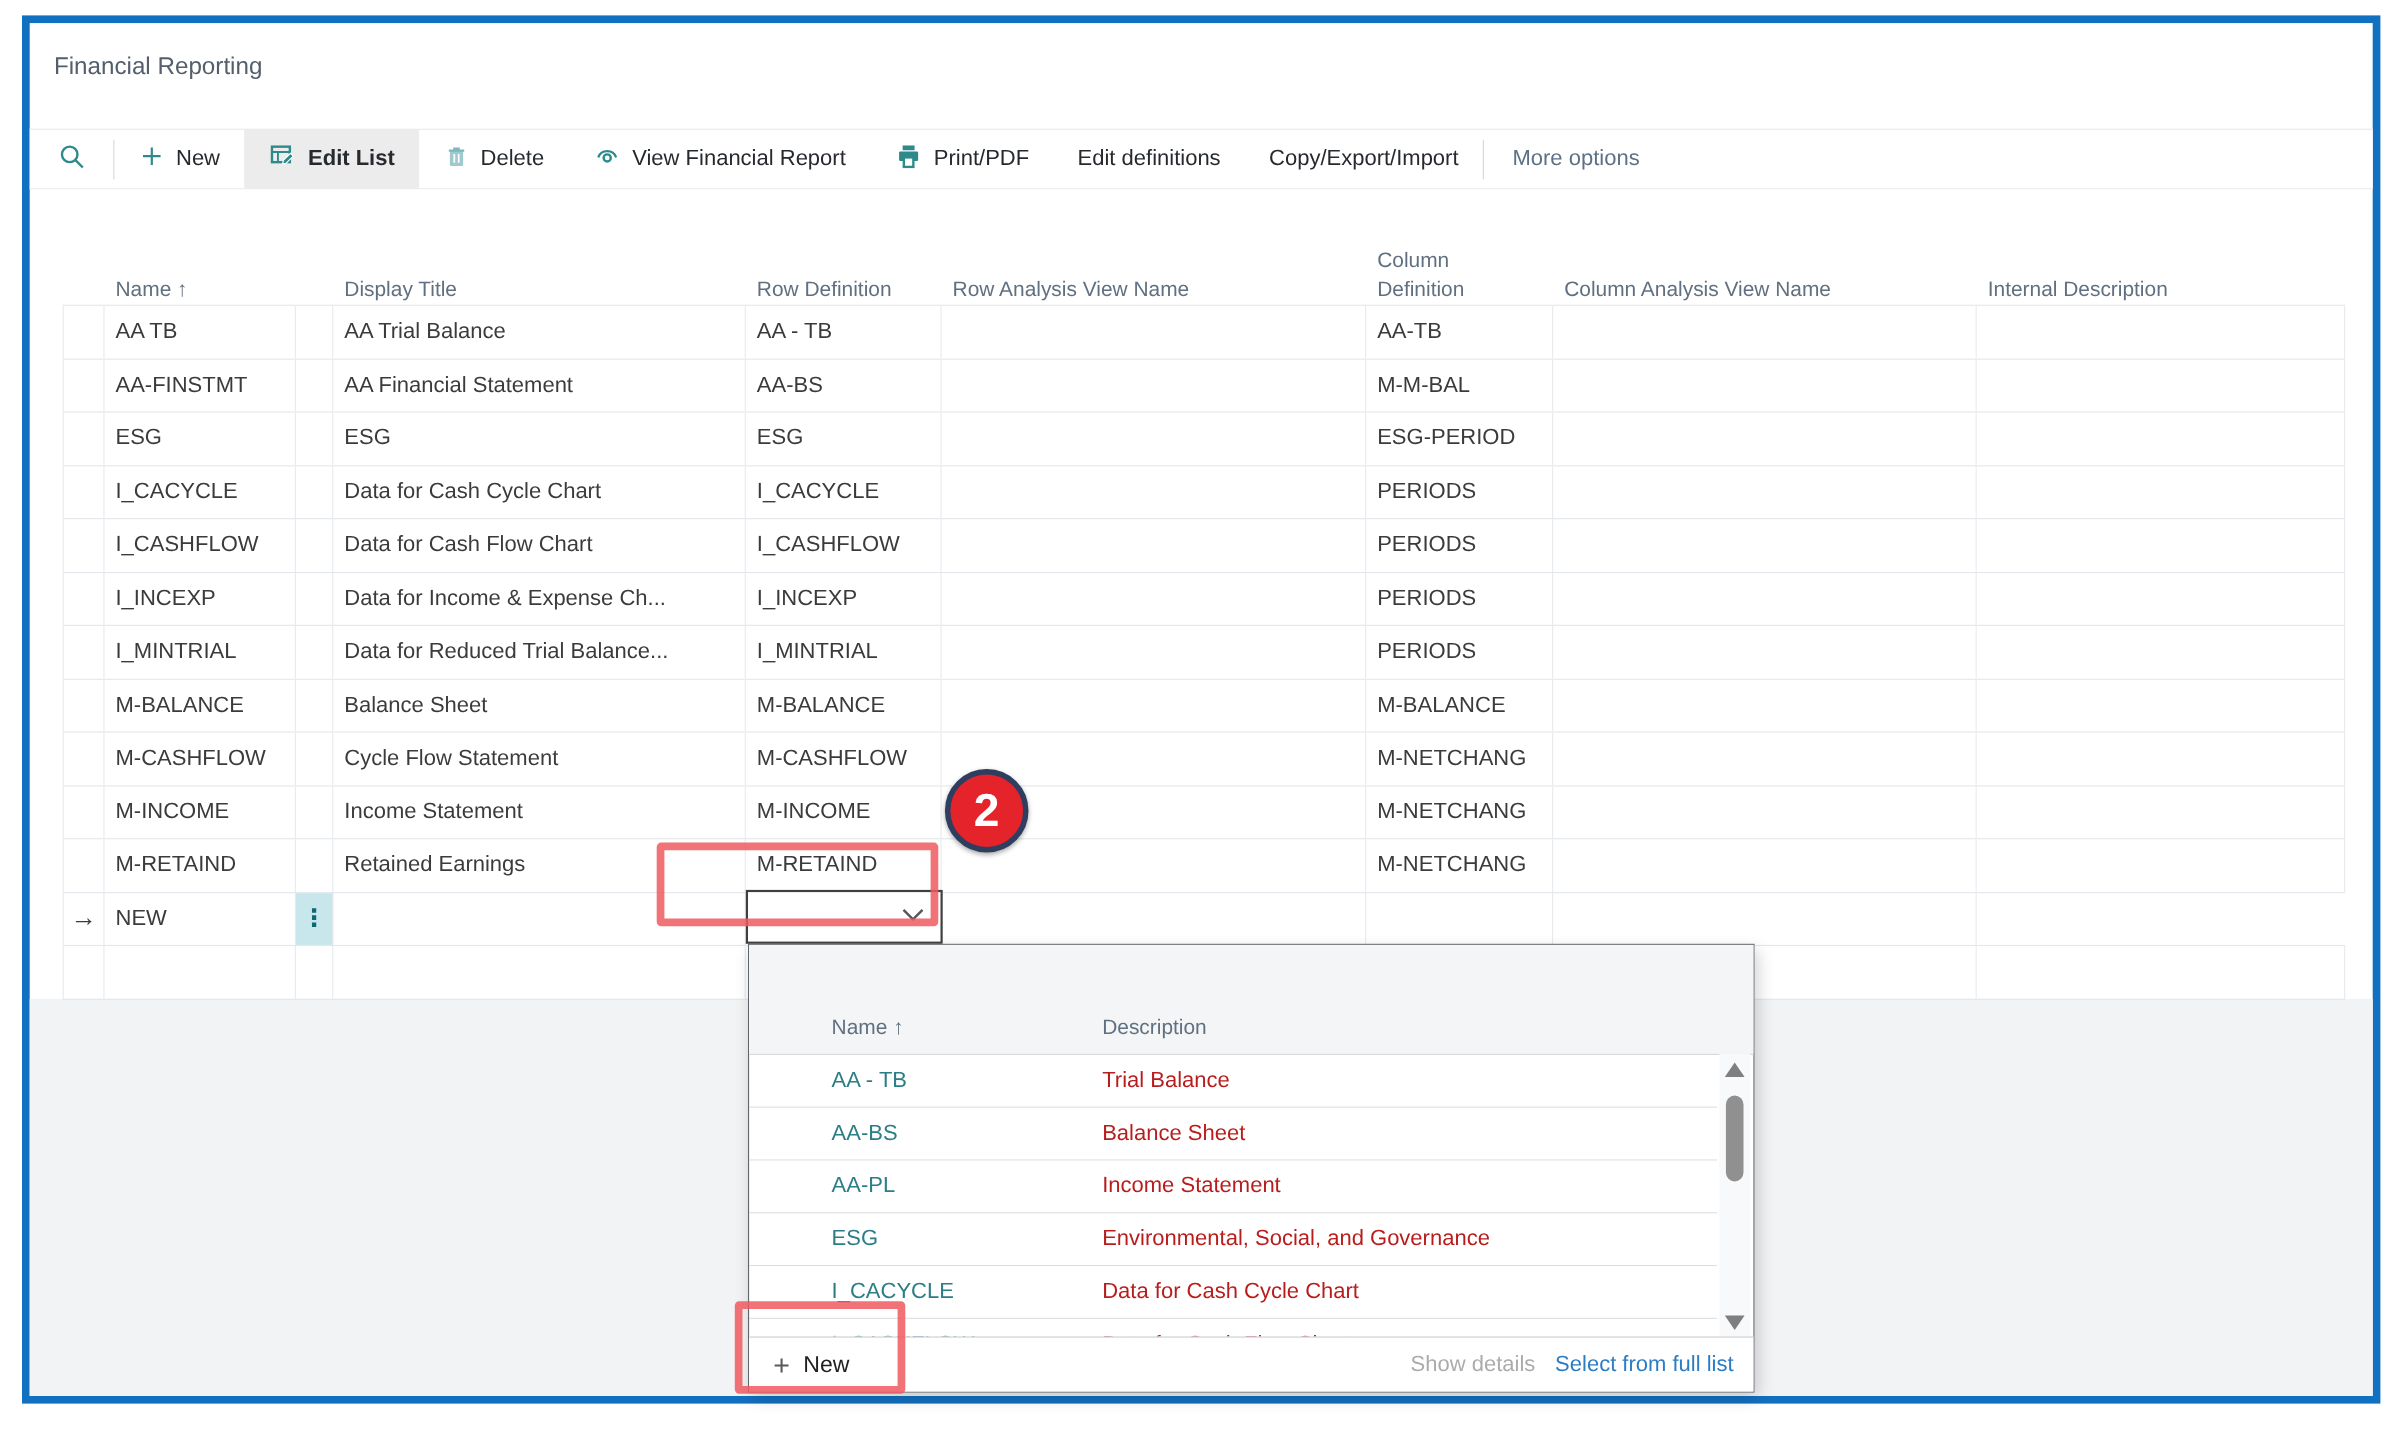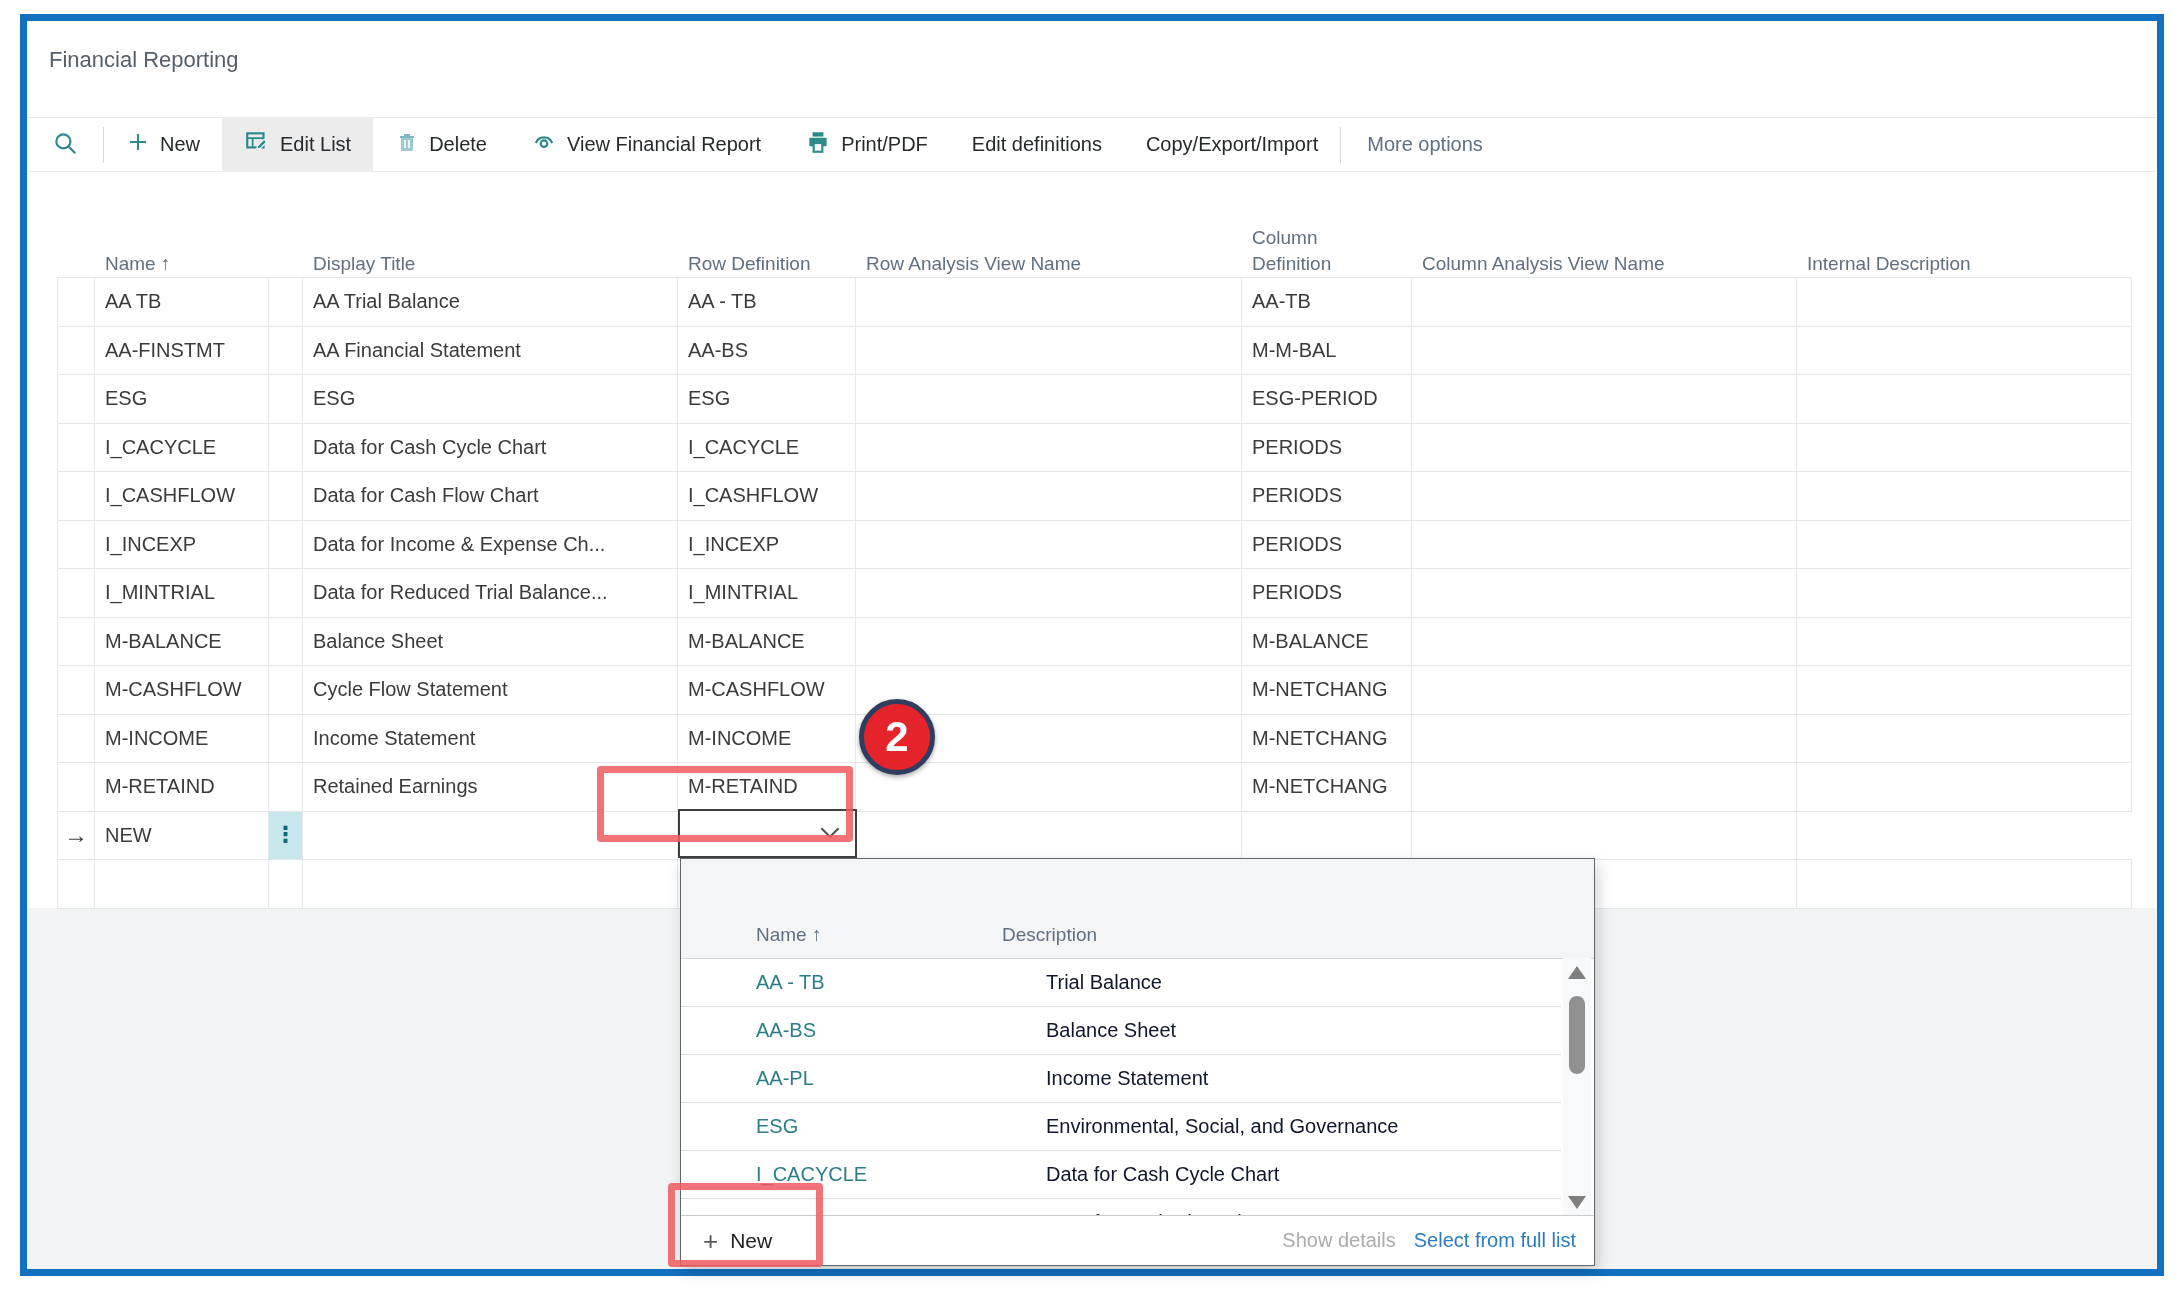--- a/index.html
+++ b/index.html
@@ -15,21 +15,21 @@
   
   .page-title{position:absolute;left:22px;top:26px;font-size:22px;color:#545f6b;}
 
   
   .toolbar{position:absolute;left:0;top:96px;width:100%;height:55px;background:#fff;
     border-top:1px solid #e9e9e9;border-bottom:1px solid #ececec;
     display:flex;align-items:stretch;}
   .tb-search{width:76px;display:flex;align-items:center;justify-content:center;cursor:pointer;}
   .tb-sep{width:1px;height:36px;background:#d8d8d8;align-self:center;}
   .tb-btn{display:flex;align-items:center;gap:10px;padding:0 22px;font-size:20px;color:#262a2e;cursor:pointer;white-space:nowrap;}
-  .tb-btn.active{background:#ececec;}
+  .tb-btn.active{background:#ececec;font-weight:bold;}
   .tb-more{color:#5c7186;padding:0 26px;}
   .icon{flex:0 0 auto;}
 
   
   .table{position:absolute;left:30px;top:179px;width:2075px;}
   .grid{display:grid;grid-template-columns:38px 174px 34px 375px 178px 386px 170px 385px 335px;}
   .thead{height:77px;align-items:end;color:#617080;font-size:19px;}
   .thead>div{padding:0 10px 10px 10px;line-height:1.35;margin-top:25px;}
   .thead .hc6{max-width:120px;}
   .tbody{border-top:1px solid #e3e6ea;}
@@ -47,21 +47,21 @@
 
   
   .dd{position:absolute;left:653px;top:837px;width:915px;height:408px;background:#fff;
     border:1px solid #62666b;box-shadow:3px 6px 14px rgba(0,0,0,.18);z-index:20;font-size:20px;}
   .dd-head{height:99px;background:#f4f5f7;display:flex;align-items:flex-end;
     color:#617080;font-size:19px;padding-bottom:12px;}
   .dd-head .h-name{margin-left:75px;width:246px;}
   .dd-rows{border-top:1px solid #d4d7da;}
   .dd-row{height:48px;display:flex;align-items:center;border-bottom:1px solid #dcdfe2;width:880px;cursor:pointer;}
   .o-name{margin-left:75px;width:246px;color:#2b7e85;}
-  .o-desc{color:#0f172a;margin-left:44px;}
+  .o-desc{color:#b91c1c;}
   .dd-footer{position:absolute;left:0;right:0;bottom:0;height:50px;background:#fff;
     border-top:1px solid #c9cccf;display:flex;align-items:center;z-index:3;}
   .dd-new{display:flex;align-items:center;gap:12px;margin-left:22px;color:#222;font-size:21px;cursor:pointer;}
   .dd-new .plus{color:#5a5a5a;font-size:26px;line-height:1;}
   .dd-links{margin-left:auto;display:flex;gap:18px;padding-right:18px;}
   .show-details{color:#ababab;}
   .select-full{color:#2a7cc4;cursor:pointer;}
 
   
   .dd-scroll{position:absolute;right:3px;top:99px;width:28px;height:259px;background:#f8f9fa;z-index:2;}

